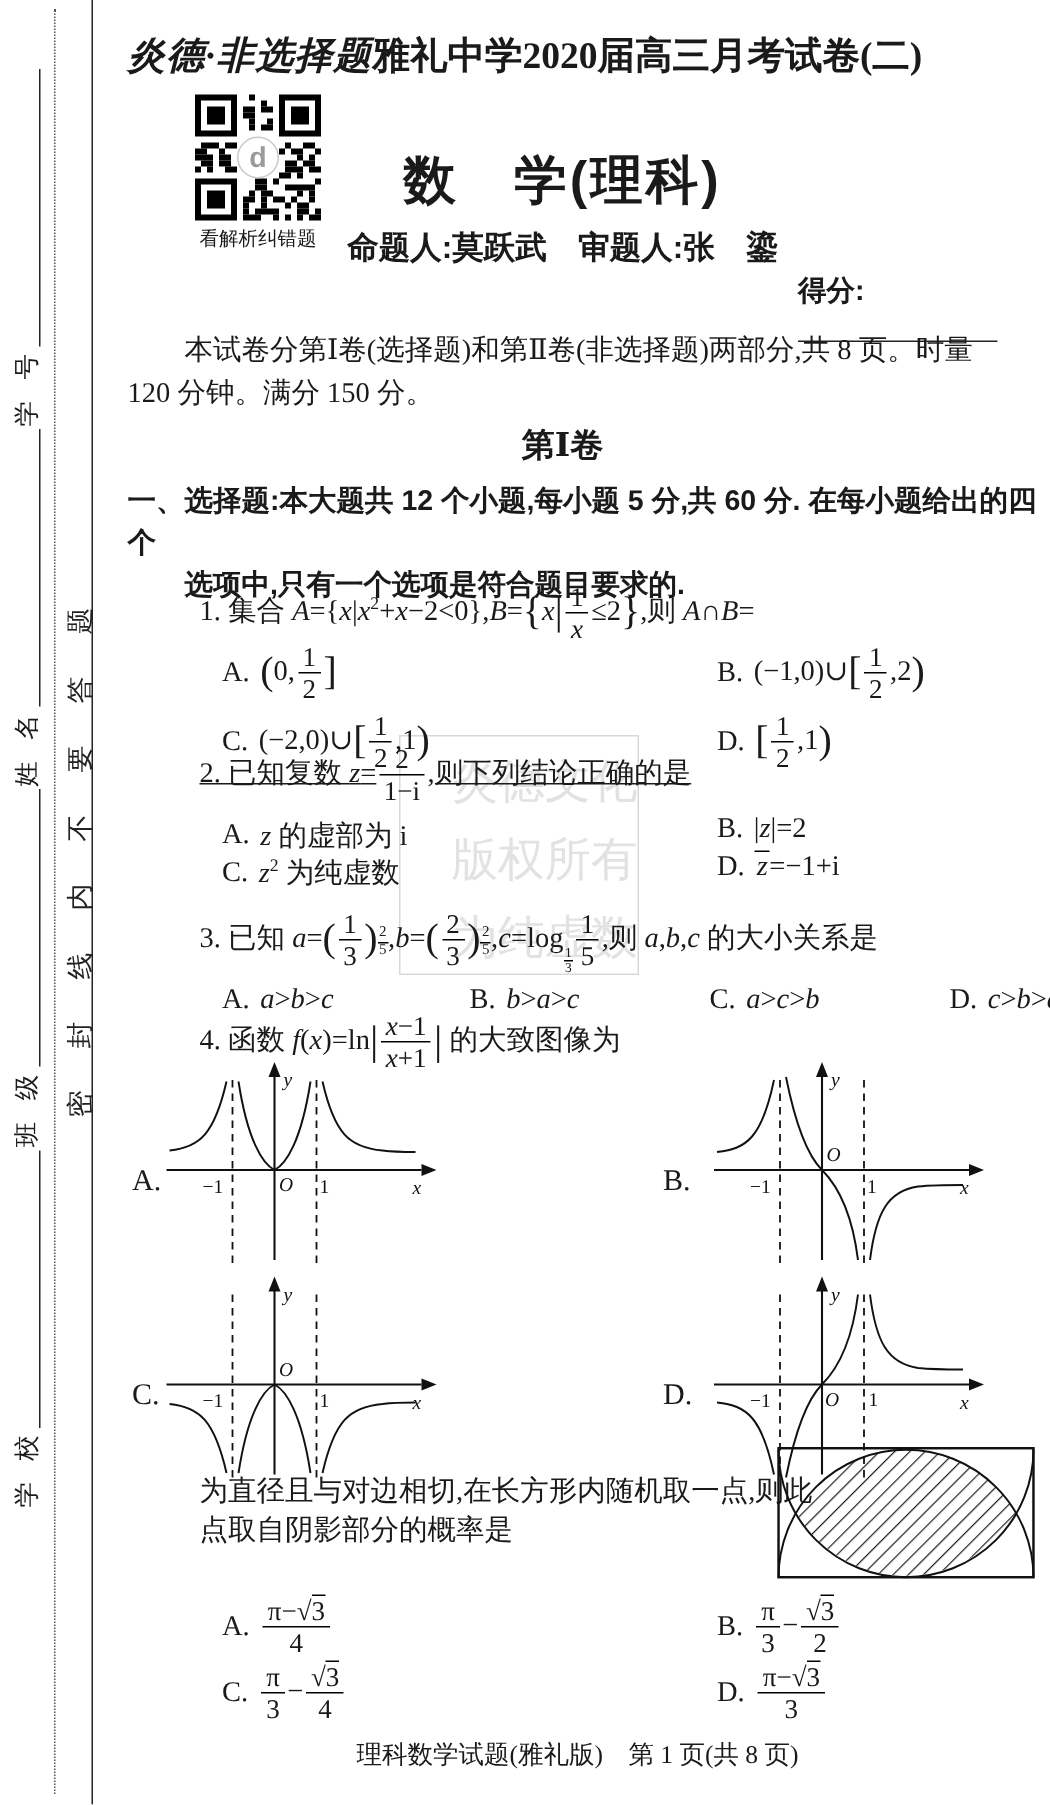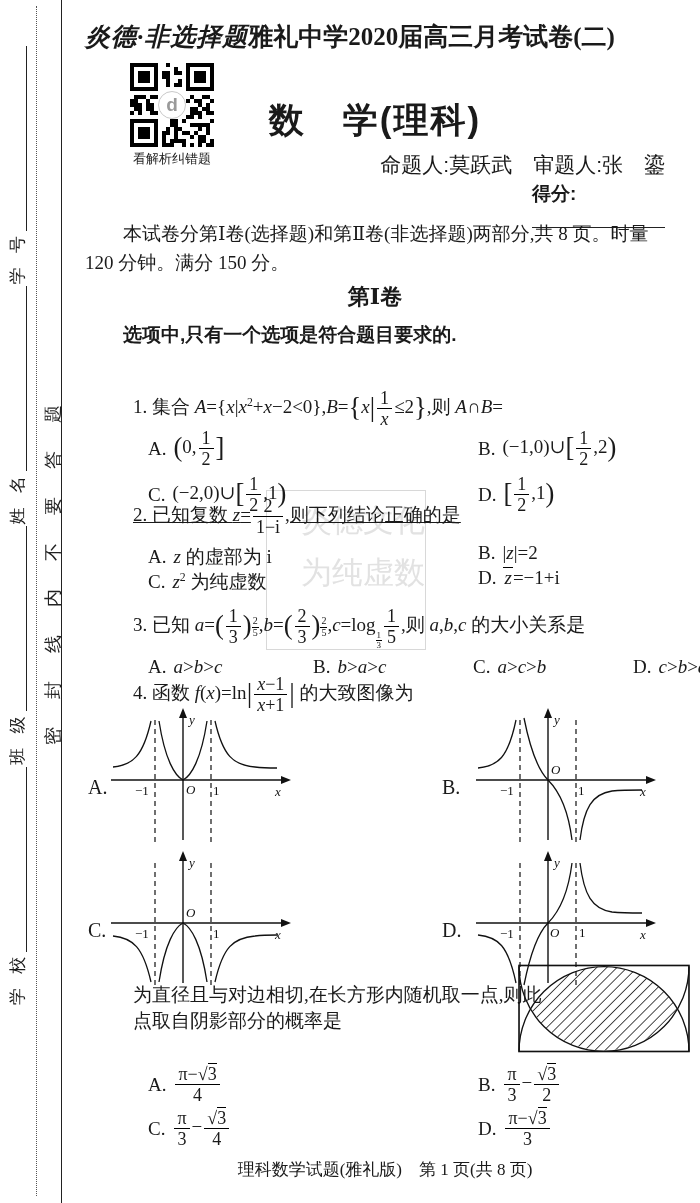--- a/index.html
+++ b/index.html
@@ -18,21 +18,21 @@
   .seal-outer .blank{display:inline-block;width:185px;height:1em;border-bottom:1.5px solid #222;margin:0 2px 0 0;letter-spacing:0;}
   .seal-inner{left:41px;top:745px;font-size:18px;letter-spacing:28px;color:#222;}
   
   .exam-title{left:85px;top:20px;width:605px;font-size:25px;font-weight:700;white-space:nowrap;}
   .exam-title .brand{font-style:italic;font-weight:900;letter-spacing:1px;}
   .qr-wrap{left:129px;top:62px;width:86px;height:86px;}
   .qr-caption{left:116px;top:150px;width:112px;text-align:center;font-size:13px;font-weight:400;
     font-family:"Liberation Sans","DejaVu Sans",sans-serif;}
   .subject-title{left:85px;top:97px;width:580px;text-align:center;font-size:35px;font-weight:700;
     font-family:"Liberation Sans","DejaVu Sans",sans-serif;letter-spacing:2px;}
-  .persons{left:85px;top:151px;width:580px;text-align:right;font-size:21px;font-weight:400;
+  .persons{left:85px;top:151px;width:580px;text-align:center;font-size:21px;font-weight:700;
     font-family:"Liberation Sans","DejaVu Sans",sans-serif;}
   .score{left:532px;top:181px;font-size:19px;font-weight:700;
     font-family:"Liberation Sans","DejaVu Sans",sans-serif;}
   .score .line{display:inline-block;width:133px;height:1.05em;border-bottom:1.5px solid #222;}
   
   .intro{left:85px;top:219px;width:604px;font-size:19px;line-height:29px;}
   .intro .ind{text-indent:2em;}
   .part-title{left:85px;top:282px;width:580px;text-align:center;font-size:22px;font-weight:700;}
   .section-h{left:85px;top:321px;width:606px;font-size:19px;line-height:28px;font-weight:700;
     font-family:"Liberation Sans","DejaVu Sans",sans-serif;}
@@ -80,20 +80,21 @@
     <span class="blank"></span>
   <span>姓 名</span>
     <span class="blank"></span>
   <span>学 号</span>
     <span class="blank"></span>
 </div>
 <div class="abs rot seal-inner">密封线内不要答题</div>
 
 <div class="abs watermark">
   <div>炎德文化</div>
+  <div>版权所有</div>
   <div>为纯虚数</div>
 </div>
 
 <div class="content-layer">
 
   <div class="abs exam-title">
     <span class="brand">炎德·非选择题</span><span>雅礼中学2020届高三月考试卷(二)</span>
   </div>
 
   <div class="abs qr-wrap">
@@ -226,20 +227,21 @@
   </div>
 
   <div class="abs intro">
     <div class="ind">本试卷分第Ⅰ卷(选择题)和第Ⅱ卷(非选择题)两部分,共 8 页。时量</div>
     <div>120 分钟。满分 150 分。</div>
   </div>
 
   <div class="abs part-title">第Ⅰ卷</div>
 
   <div class="abs section-h">
+    <div>一、选择题:本大题共 12 个小题,每小题 5 分,共 60 分. 在每小题给出的四个</div>
     <div class="l2">选项中,只有一个选项是符合题目要求的.</div>
   </div>
 
   <div class="abs q" style="top:388px;height:126px;">
     <div class="stem">1. 集合 <i>A</i>={<i>x</i>|<i>x</i><sup>2</sup>+<i>x</i>−2&lt;0},<i>B</i>=<span class="big">{</span><i>x</i><span class="big">|</span><span class="fr">
           <span class="n">1</span>
           <span class="d"><i>x</i></span>
         </span>≤2<span class="big">}</span>,则 <i>A</i>∩<i>B</i>=</div>
     <div class="opt" style="left:15px;top:40px;">
       <span>A.</span>

